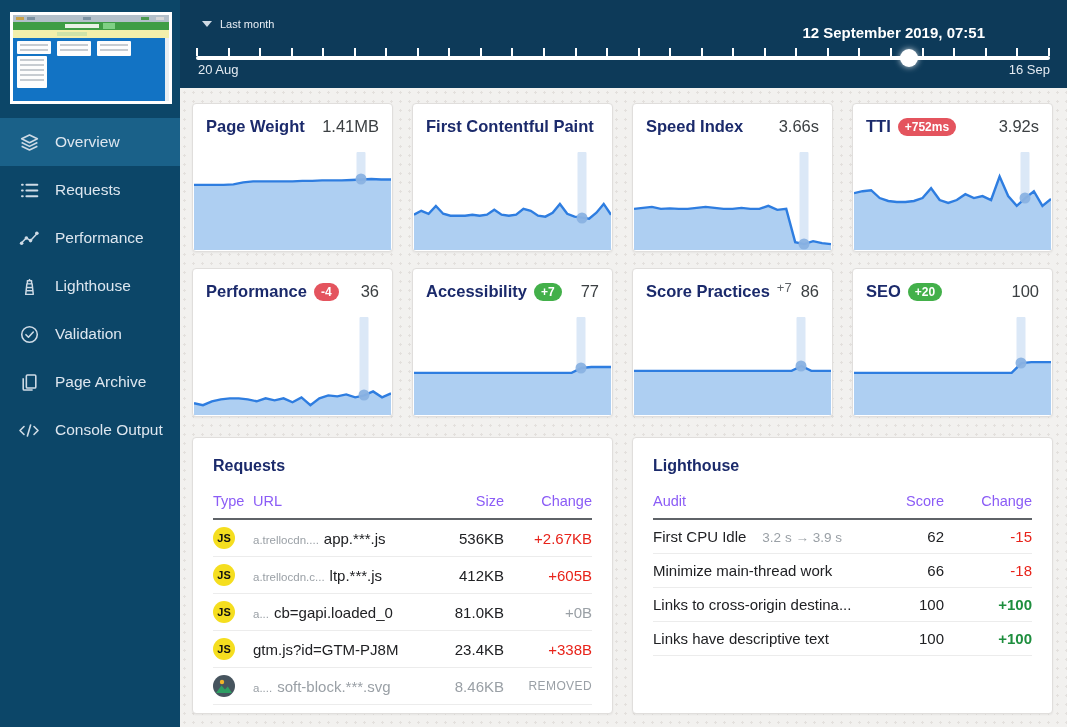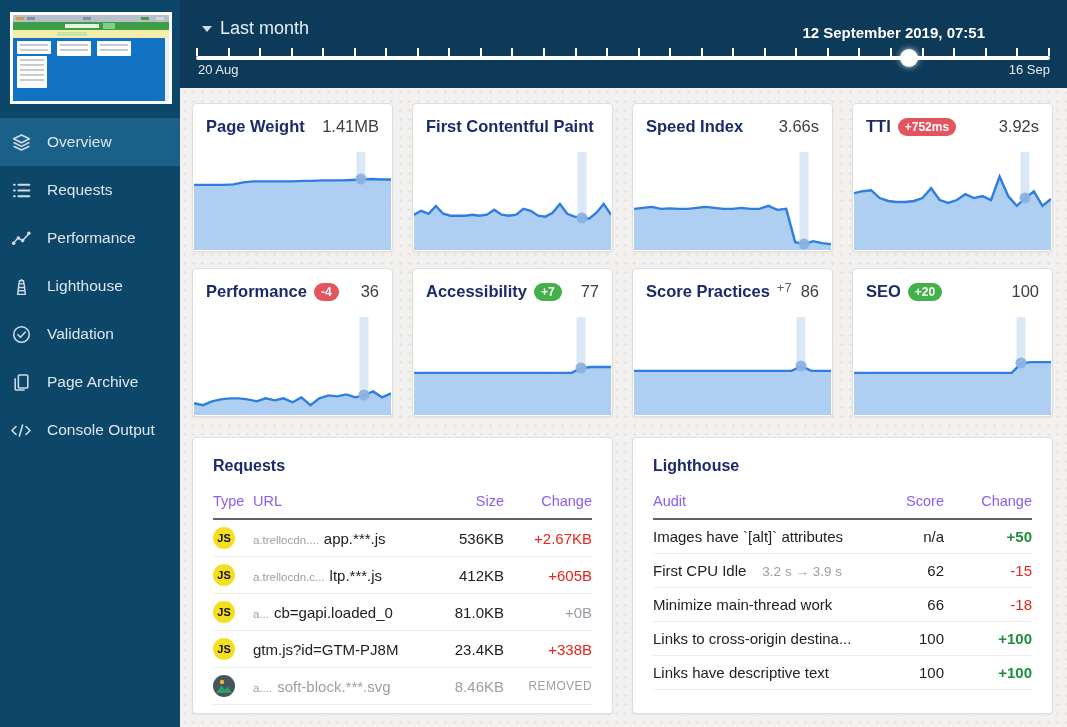--- a/index.html
+++ b/index.html
@@ -20,28 +20,28 @@
   .thumb-board { position:relative; height:63px; background:#1273c4; }
   .thumb-board .list { position:absolute; background:#fdfdfd; border-radius:1px; }
   .thumb-board .l1 { left:4px; top:3px; width:34px; height:13px; }
   .thumb-board .l1b { left:4px; top:18px; width:30px; height:32px; }
   .thumb-board .l2 { left:44px; top:3px; width:34px; height:15px; }
   .thumb-board .l3 { left:84px; top:3px; width:34px; height:15px; }
   .thumb-board .list i { display:block; height:2px; background:#c7ccd1; margin:3px 3px 0 3px; }
   .thumb-board .edge { position:absolute; right:0; top:0; width:4px; height:100%; background:#e8eef2; }
 
   .side-nav { position:absolute; top:118px; left:0; width:100%; }
-  .side-item { display:flex; align-items:center; height:48px; padding-left:10px; gap:15px; color:#dde6ef; font-size:15.5px; cursor:pointer; }
+  .side-item { display:flex; align-items:center; height:48px; padding-left:18px; gap:15px; color:#dde6ef; font-size:15.5px; cursor:pointer; }
   .side-item.active { background:#1a6189; }
   .side-item .sicon { width:22px; height:22px; display:flex; align-items:center; justify-content:center; color:#cfdbe6; }
   .side-item .sicon svg { display:block; }
 
   
   .topbar { position:absolute; left:180px; top:0; width:887px; height:88px; background:#0d3a59; z-index:2; }
-  .range-select { position:absolute; left:22px; top:18px; display:flex; align-items:center; gap:8px; color:#e8eef5; font-size:18px; cursor:pointer; }
+  .range-select { position:absolute; left:22px; top:18px; display:flex; align-items:center; gap:8px; color:#e8eef5; font-size:11px; cursor:pointer; }
   .caret-down { width:0; height:0; border-left:5px solid transparent; border-right:5px solid transparent; border-top:6px solid #cfdae4; }
   .current-date { position:absolute; right:82px; top:24px; color:#ffffff; font-size:15px; font-weight:bold; }
   .slider { position:absolute; left:16px; right:17px; top:44px; height:24px; cursor:pointer; }
   .ticks { position:absolute; left:0; right:0; top:4px; height:8px; display:flex; justify-content:space-between; }
   .ticks i { width:2px; height:8px; background:#ffffff; }
   .track { position:absolute; left:0; right:0; top:12px; height:4px; background:#ffffff; border-radius:2px; }
   .handle { position:absolute; top:14px; width:18px; height:18px; border-radius:50%; background:#ffffff; transform:translate(-50%,-50%); box-shadow:0 0 6px rgba(255,255,255,.8); }
   .range-labels { position:absolute; left:18px; right:17px; top:62px; display:flex; justify-content:space-between; color:#e3eaf1; font-size:13px; }
 
   
@@ -446,25 +446,20 @@
         <table class="lh-table">
           <thead>
             <tr>
               <th>Audit</th>
               <th class="r score-col">Score</th>
               <th class="r change-col">Change</th>
             </tr>
           </thead>
           <tbody id="lighthouse-body">
               <tr>
-                <td><span>Images have `[alt]` attributes</span></td>
-                <td class="r">n/a</td>
-                <td class="r chg-positive">+50</td>
-              </tr>
-              <tr>
                 <td><span>First CPU Idle</span><span class="audit-detail">3.2 s → 3.9 s</span></td>
                 <td class="r">62</td>
                 <td class="r chg-negative">-15</td>
               </tr>
               <tr>
                 <td><span>Minimize main-thread work</span></td>
                 <td class="r">66</td>
                 <td class="r chg-negative">-18</td>
               </tr>
               <tr>

